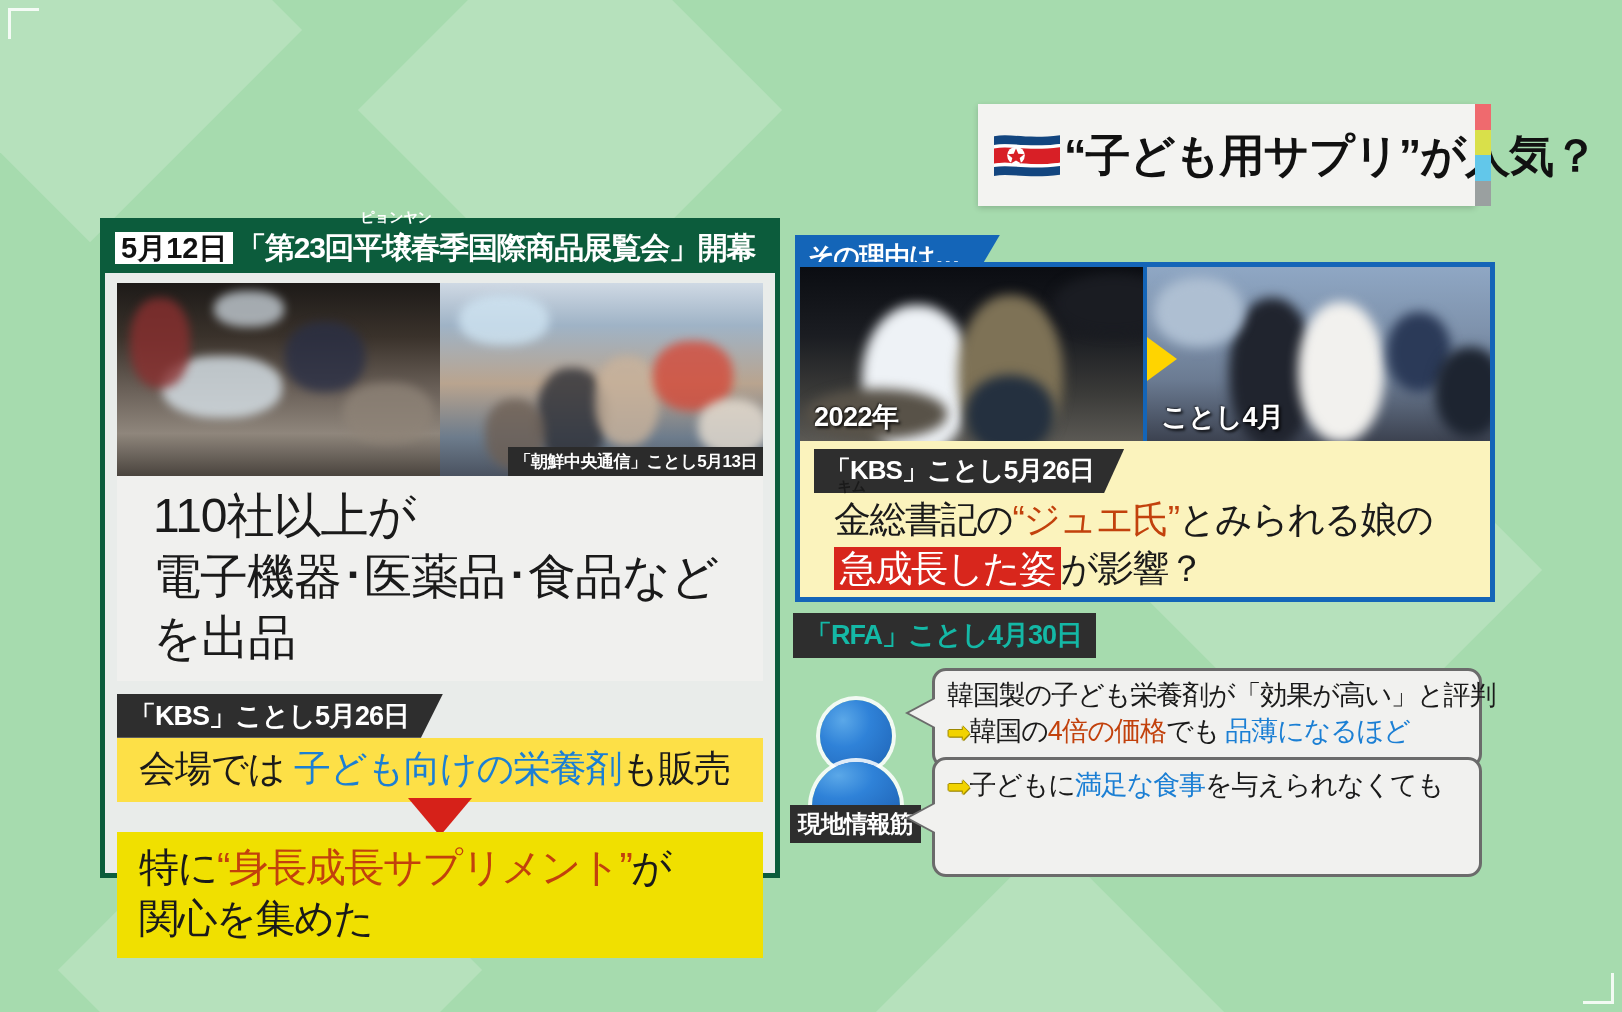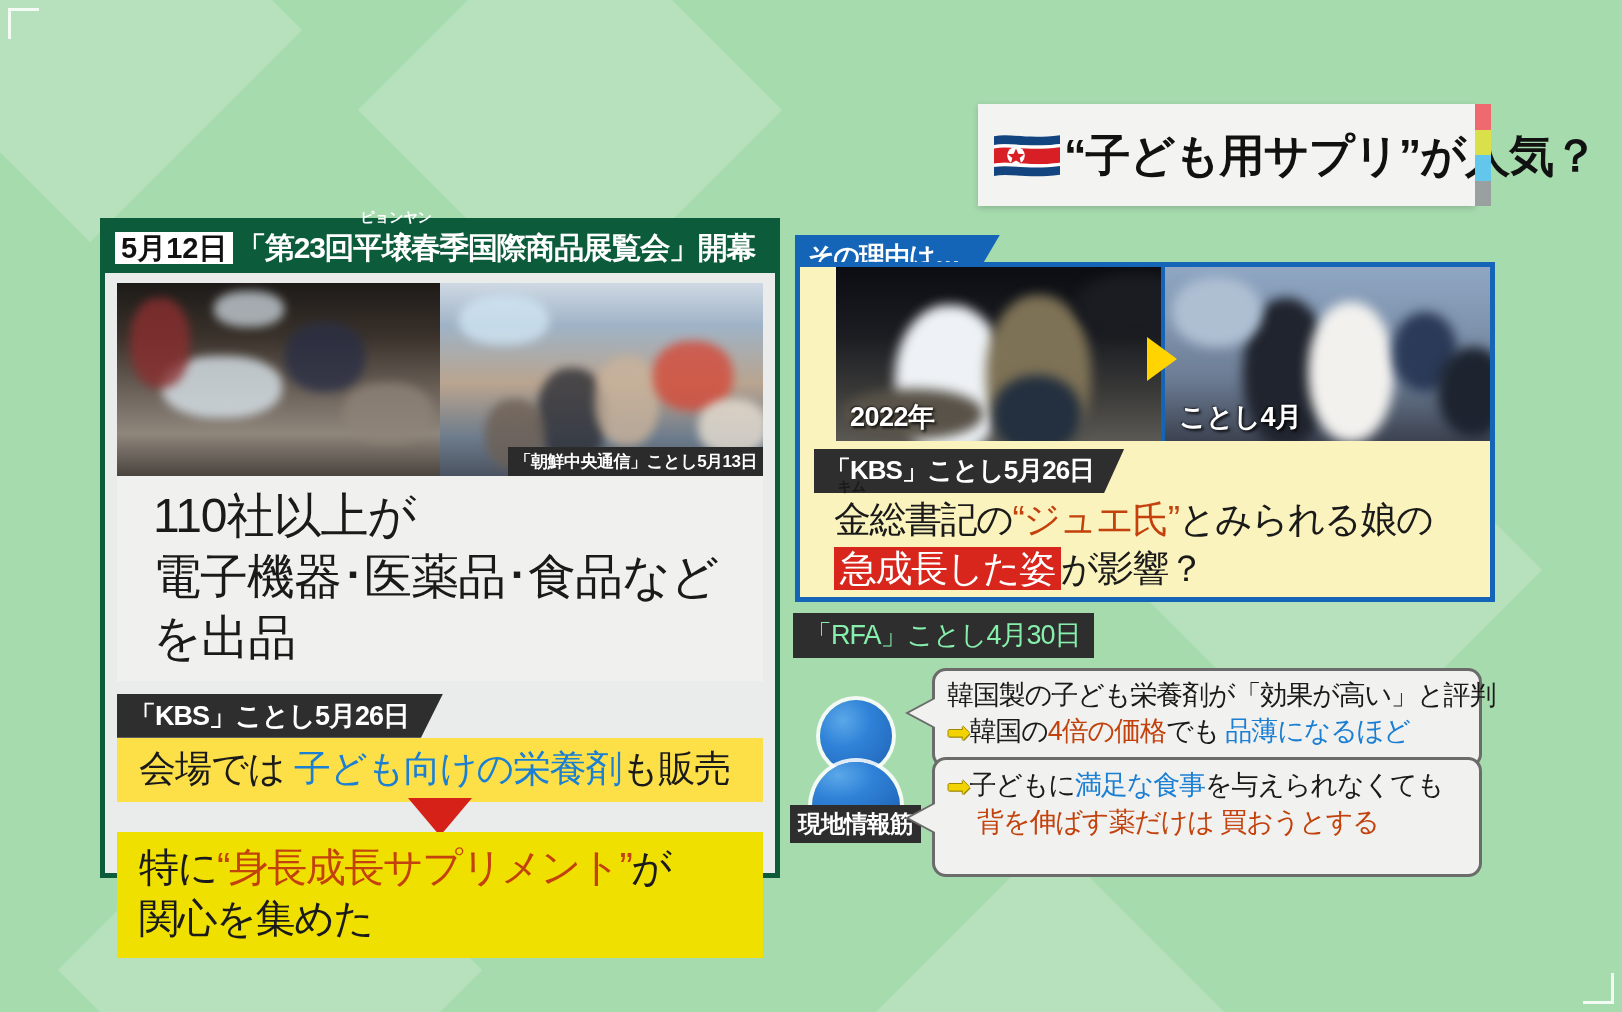--- a/index.html
+++ b/index.html
@@ -107,21 +107,21 @@
     position:absolute;left:795px;top:235px;background:#1465b8;color:#fff;
     font-weight:bold;font-size:26px;padding:4px 40px 5px 13px;
     clip-path:polygon(0 0,100% 0,calc(100% - 26px) 100%,0 100%);letter-spacing:-1px;
   }
   #rtpanel{
     position:absolute;left:795px;top:262px;width:700px;height:340px;
     border:5px solid #1465b8;background:#fbf3bd;box-sizing:border-box;
   }
   #rt-photos{height:174px;display:flex;position:relative;}
   #rt-photos .p{flex:1;position:relative;overflow:hidden;}
-  #rt-photos .p1{background:linear-gradient(180deg,#0b0d12 0%,#1b1d22 40%,#3a3a38 72%,#5b5954 100%);margin-left:36px;}
+  #rt-photos .p1{background:linear-gradient(180deg,#0b0d12 0%,#1b1d22 40%,#3a3a38 72%,#5b5954 100%);}
   #rt-photos .p2{background:linear-gradient(180deg,#8fa7c4 0%,#7f93ad 35%,#6b7b92 65%,#3c4250 100%);
     border-left:4px solid #1465b8;}
   #rt-photos .blob{position:absolute;border-radius:48%;filter:blur(6px);}
   .photolabel{
     position:absolute;bottom:6px;left:14px;color:#fff;font-size:27px;font-weight:bold;
     text-shadow:2px 2px 3px rgba(0,0,0,.85),-1px -1px 2px rgba(0,0,0,.6);letter-spacing:-.5px;
   }
   #rt-playarrow{
     position:absolute;left:1147px;top:337px;width:0;height:0;
     border-top:22px solid transparent;border-bottom:22px solid transparent;
@@ -134,22 +134,22 @@
   }
   #rt-body{padding:4px 0 0 34px;}
   #rt-body .l1{font-size:37px;color:#1a1a1a;letter-spacing:-1.5px;white-space:nowrap;line-height:1.22;}
   #rt-body .l2{font-size:37px;color:#1a1a1a;letter-spacing:-1.5px;white-space:nowrap;line-height:1.22;margin-top:4px;}
   .red{color:#c2410c;}
   .redbox{background:#d8261c;color:#fff;padding:1px 6px;margin-top:41px;}
   .blue{color:#1b7fd4;}
 
   
   #rfa-tag{
-    position:absolute;left:793px;top:613px;background:#2e2e2e;color:#86efac;
-    font-weight:normal;font-size:27px;padding:4px 14px 5px 12px;letter-spacing:-1px;
+    position:absolute;left:793px;top:613px;background:#2e2e2e;color:#14b8a6;
+    font-weight:bold;font-size:27px;padding:4px 14px 5px 12px;letter-spacing:-1px;
   }
   #person{position:absolute;left:812px;top:700px;width:88px;height:116px;}
   #person .head{position:absolute;left:8px;top:0;width:72px;height:72px;border-radius:50%;
     background:radial-gradient(circle at 32% 28%,#5ba8e8 0%,#2f82d8 38%,#1e62b4 100%);
     box-shadow:0 0 0 4px rgba(255,255,255,.85);}
   #person .body{position:absolute;left:0;top:62px;width:88px;height:54px;
     border-radius:44px 44px 8px 8px;
     background:radial-gradient(ellipse at 30% 25%,#5ba8e8 0%,#2f82d8 40%,#1e62b4 100%);
     box-shadow:0 0 0 4px rgba(255,255,255,.85);}
   #person-label{
@@ -306,15 +306,14 @@
     <div class="bub-line">韓国製の子ども栄養剤が「効果が高い」と評判</div>
     <div class="bub-line"><span class="yarrow">➡</span><span>韓国の</span><span class="red">4倍の価格</span><span>でも </span><span class="blue">品薄になるほど</span></div>
   </div>
 </div>
 
 <div class="bubble" id="bub2">
   <div class="tailb" style="top:42px;"></div>
   <div class="tail" style="top:44px;"></div>
   <div class="inner">
     <div class="bub-line"><span class="yarrow">➡</span><span>子どもに</span><span class="blue">満足な食事</span><span>を与えられなくても</span></div>
-    <div class="bub-line"><span class="indent"></span><span class="red">背を伸ばす薬だけは 買おうとする</span></div>
   </div>
 </div>
 
 </body></html>

